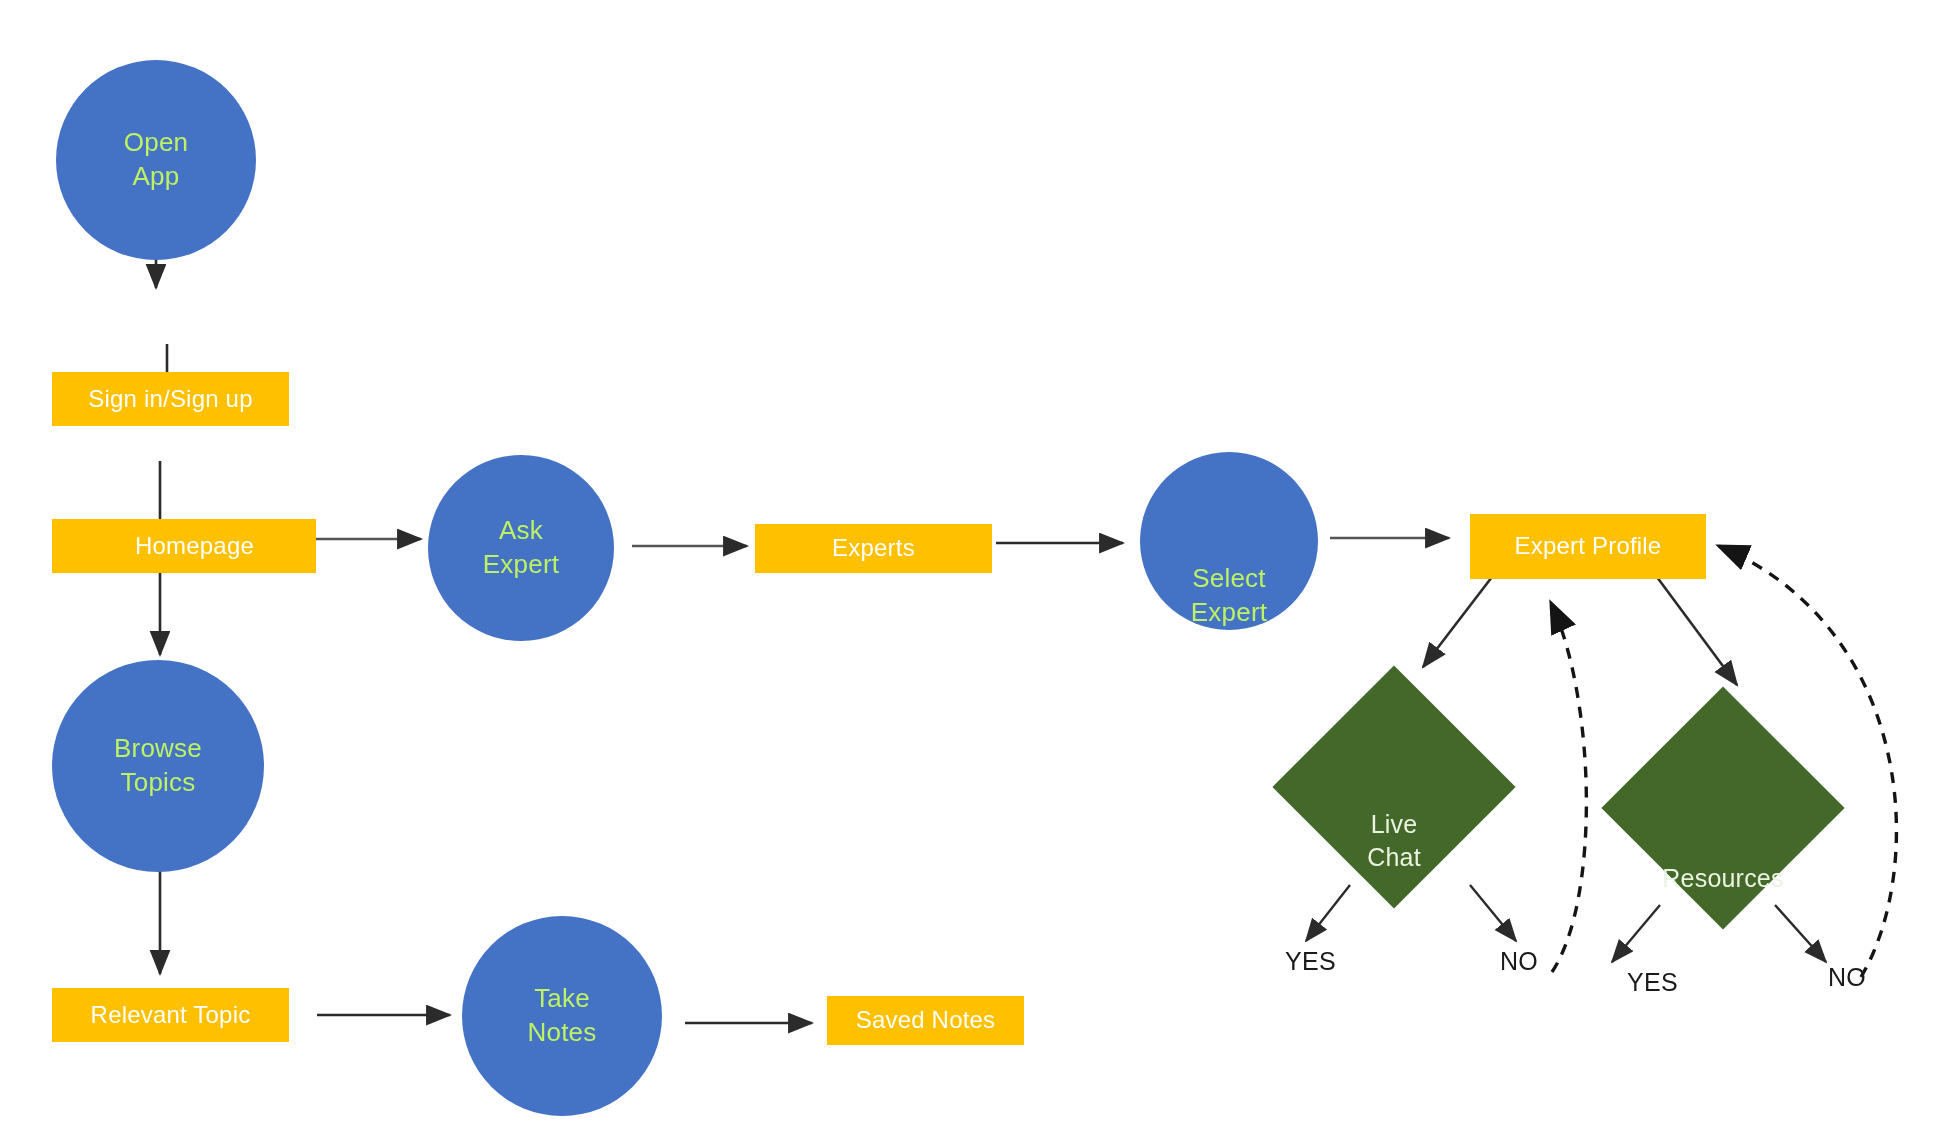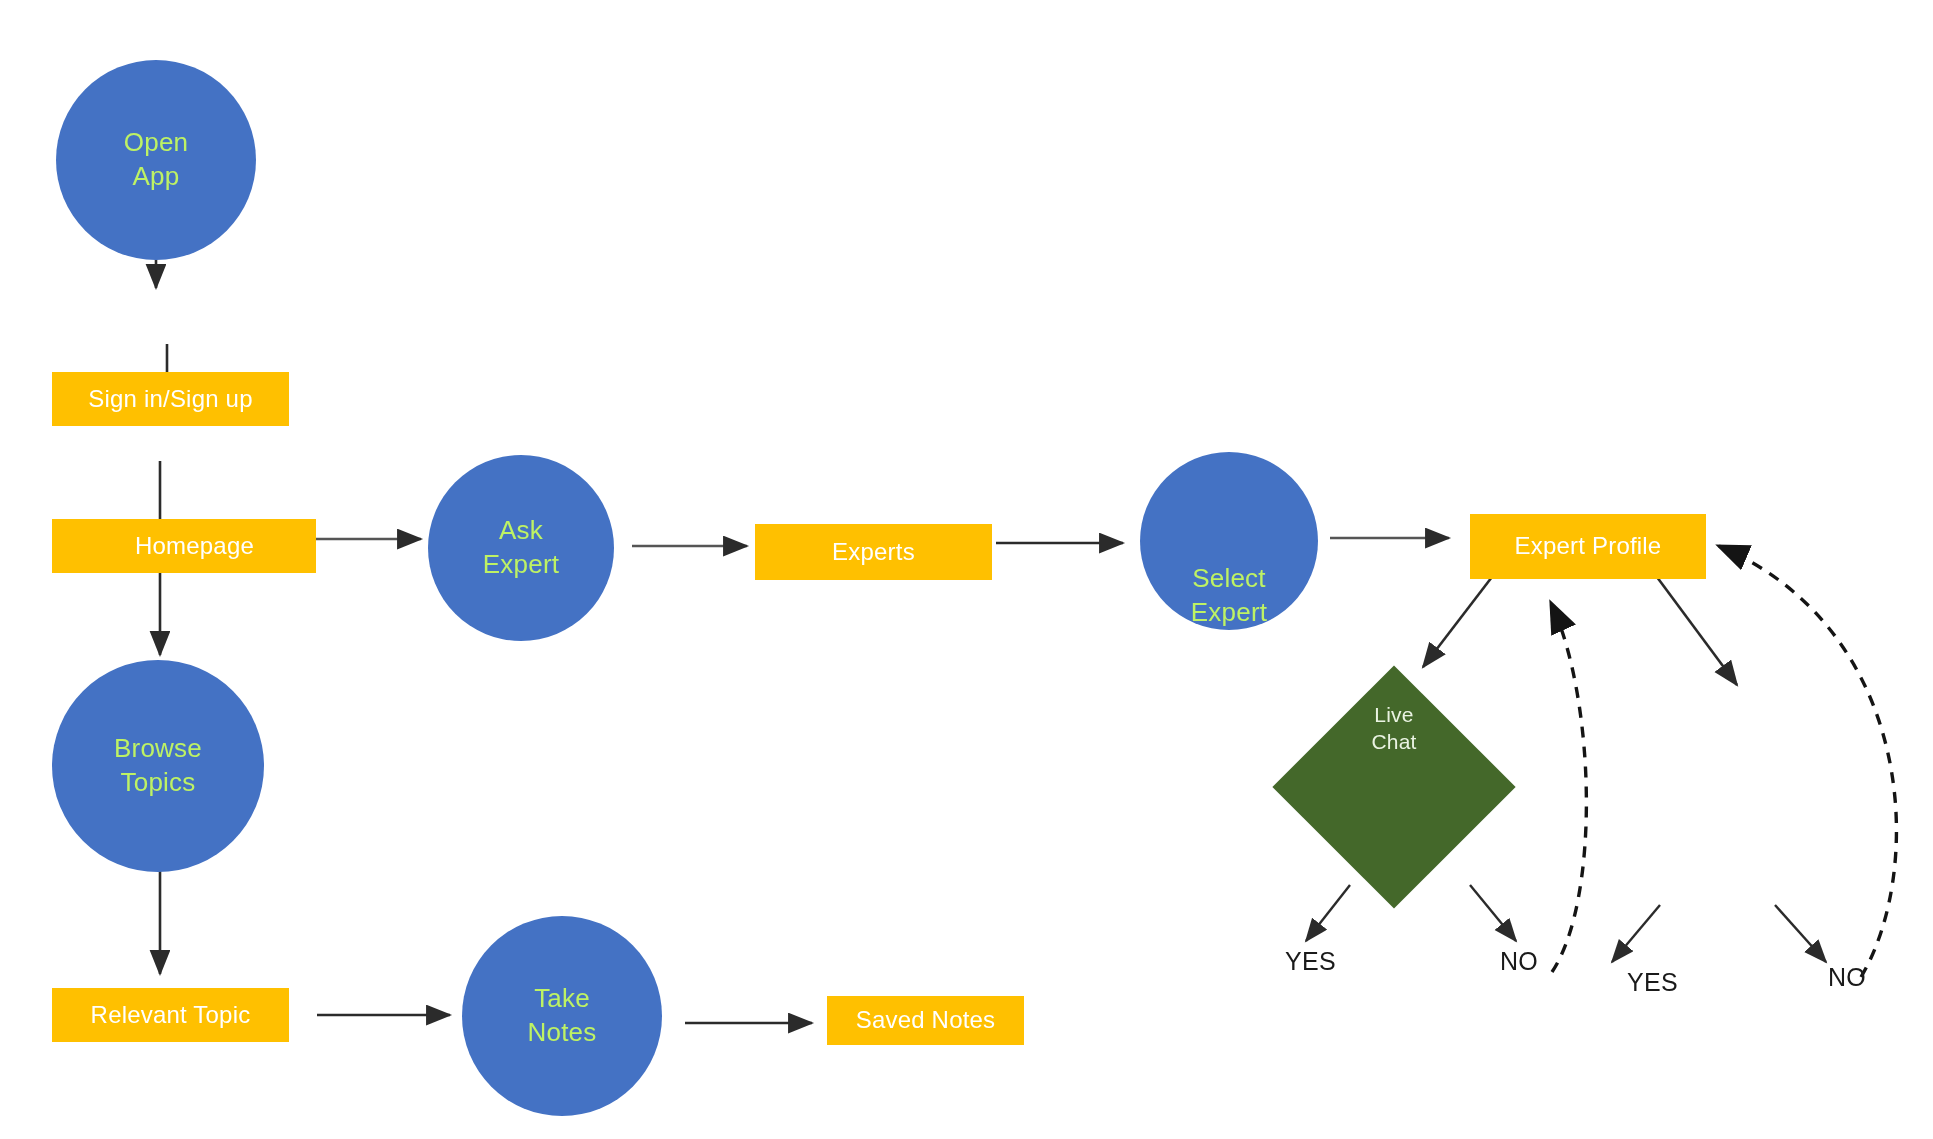--- a/index.html
+++ b/index.html
@@ -36,22 +36,22 @@
   .diamond{
     position:absolute;
   }
   .diamond .shape{
     position:absolute;left:0;top:0;width:100%;height:100%;
     background:var(--green,#44682A);
     transform:rotate(45deg);
   }
   .diamond .lbl{
     position:absolute;left:0;top:0;width:100%;height:100%;
-    display:flex;align-items:flex-start;justify-content:center;text-align:center;
-    font-size:21px;line-height:1.30;color:#EAF3E2;font-weight:400;letter-spacing:.2px;
+    display:flex;align-items:flex-end;justify-content:center;text-align:center;
+    font-size:25px;line-height:1.30;color:#EAF3E2;font-weight:400;letter-spacing:.2px;
   }
 
   .branch-label{
     position:absolute;
     font-size:25px;color:#1a1a1a;font-weight:400;
     letter-spacing:.3px;white-space:nowrap;
   }
 </style>
 </head>
 <body>
@@ -141,21 +141,21 @@
   </div>
 
   <div class="node rect" style="left:52px;top:372px;width:237px;height:54px;">
     <span class="lbl">Sign in/Sign up</span>
   </div>
 
   <div class="node rect" style="left:52px;top:519px;width:243px;height:54px;padding-left:21px;">
     <span class="lbl">Homepage</span>
   </div>
 
-  <div class="node rect" style="left:755px;top:524px;width:237px;height:56px;">
+  <div class="node rect" style="left:755px;top:524px;width:237px;height:49px;">
     <span class="lbl">Experts</span>
   </div>
 
   <div class="node rect" style="left:1470px;top:514px;width:236px;height:65px;">
     <span class="lbl">Expert Profile</span>
   </div>
 
   <div class="node rect" style="left:52px;top:988px;width:237px;height:54px;">
     <span class="lbl">Relevant Topic</span>
   </div>
@@ -167,20 +167,26 @@
   <div class="diamond" style="left:1308px;top:701px;width:172px;height:172px;">
     <div class="shape"></div>
     <div class="lbl">
       <div>
         <div>Live</div>
         <div>Chat</div>
       </div>
     </div>
   </div>
 
+  <div class="diamond" style="left:1637px;top:722px;width:172px;height:172px;">
+    <div class="shape"></div>
+    <div class="lbl">
+      <span>Resources</span>
+    </div>
+  </div>
 
   <div class="branch-label" style="left:1285px;top:947px;">YES</div>
 
   <div class="branch-label" style="left:1500px;top:947px;">NO</div>
 
   <div class="branch-label" style="left:1627px;top:968px;">YES</div>
 
   <div class="branch-label" style="left:1828px;top:963px;">NO</div>
 
 </div>

